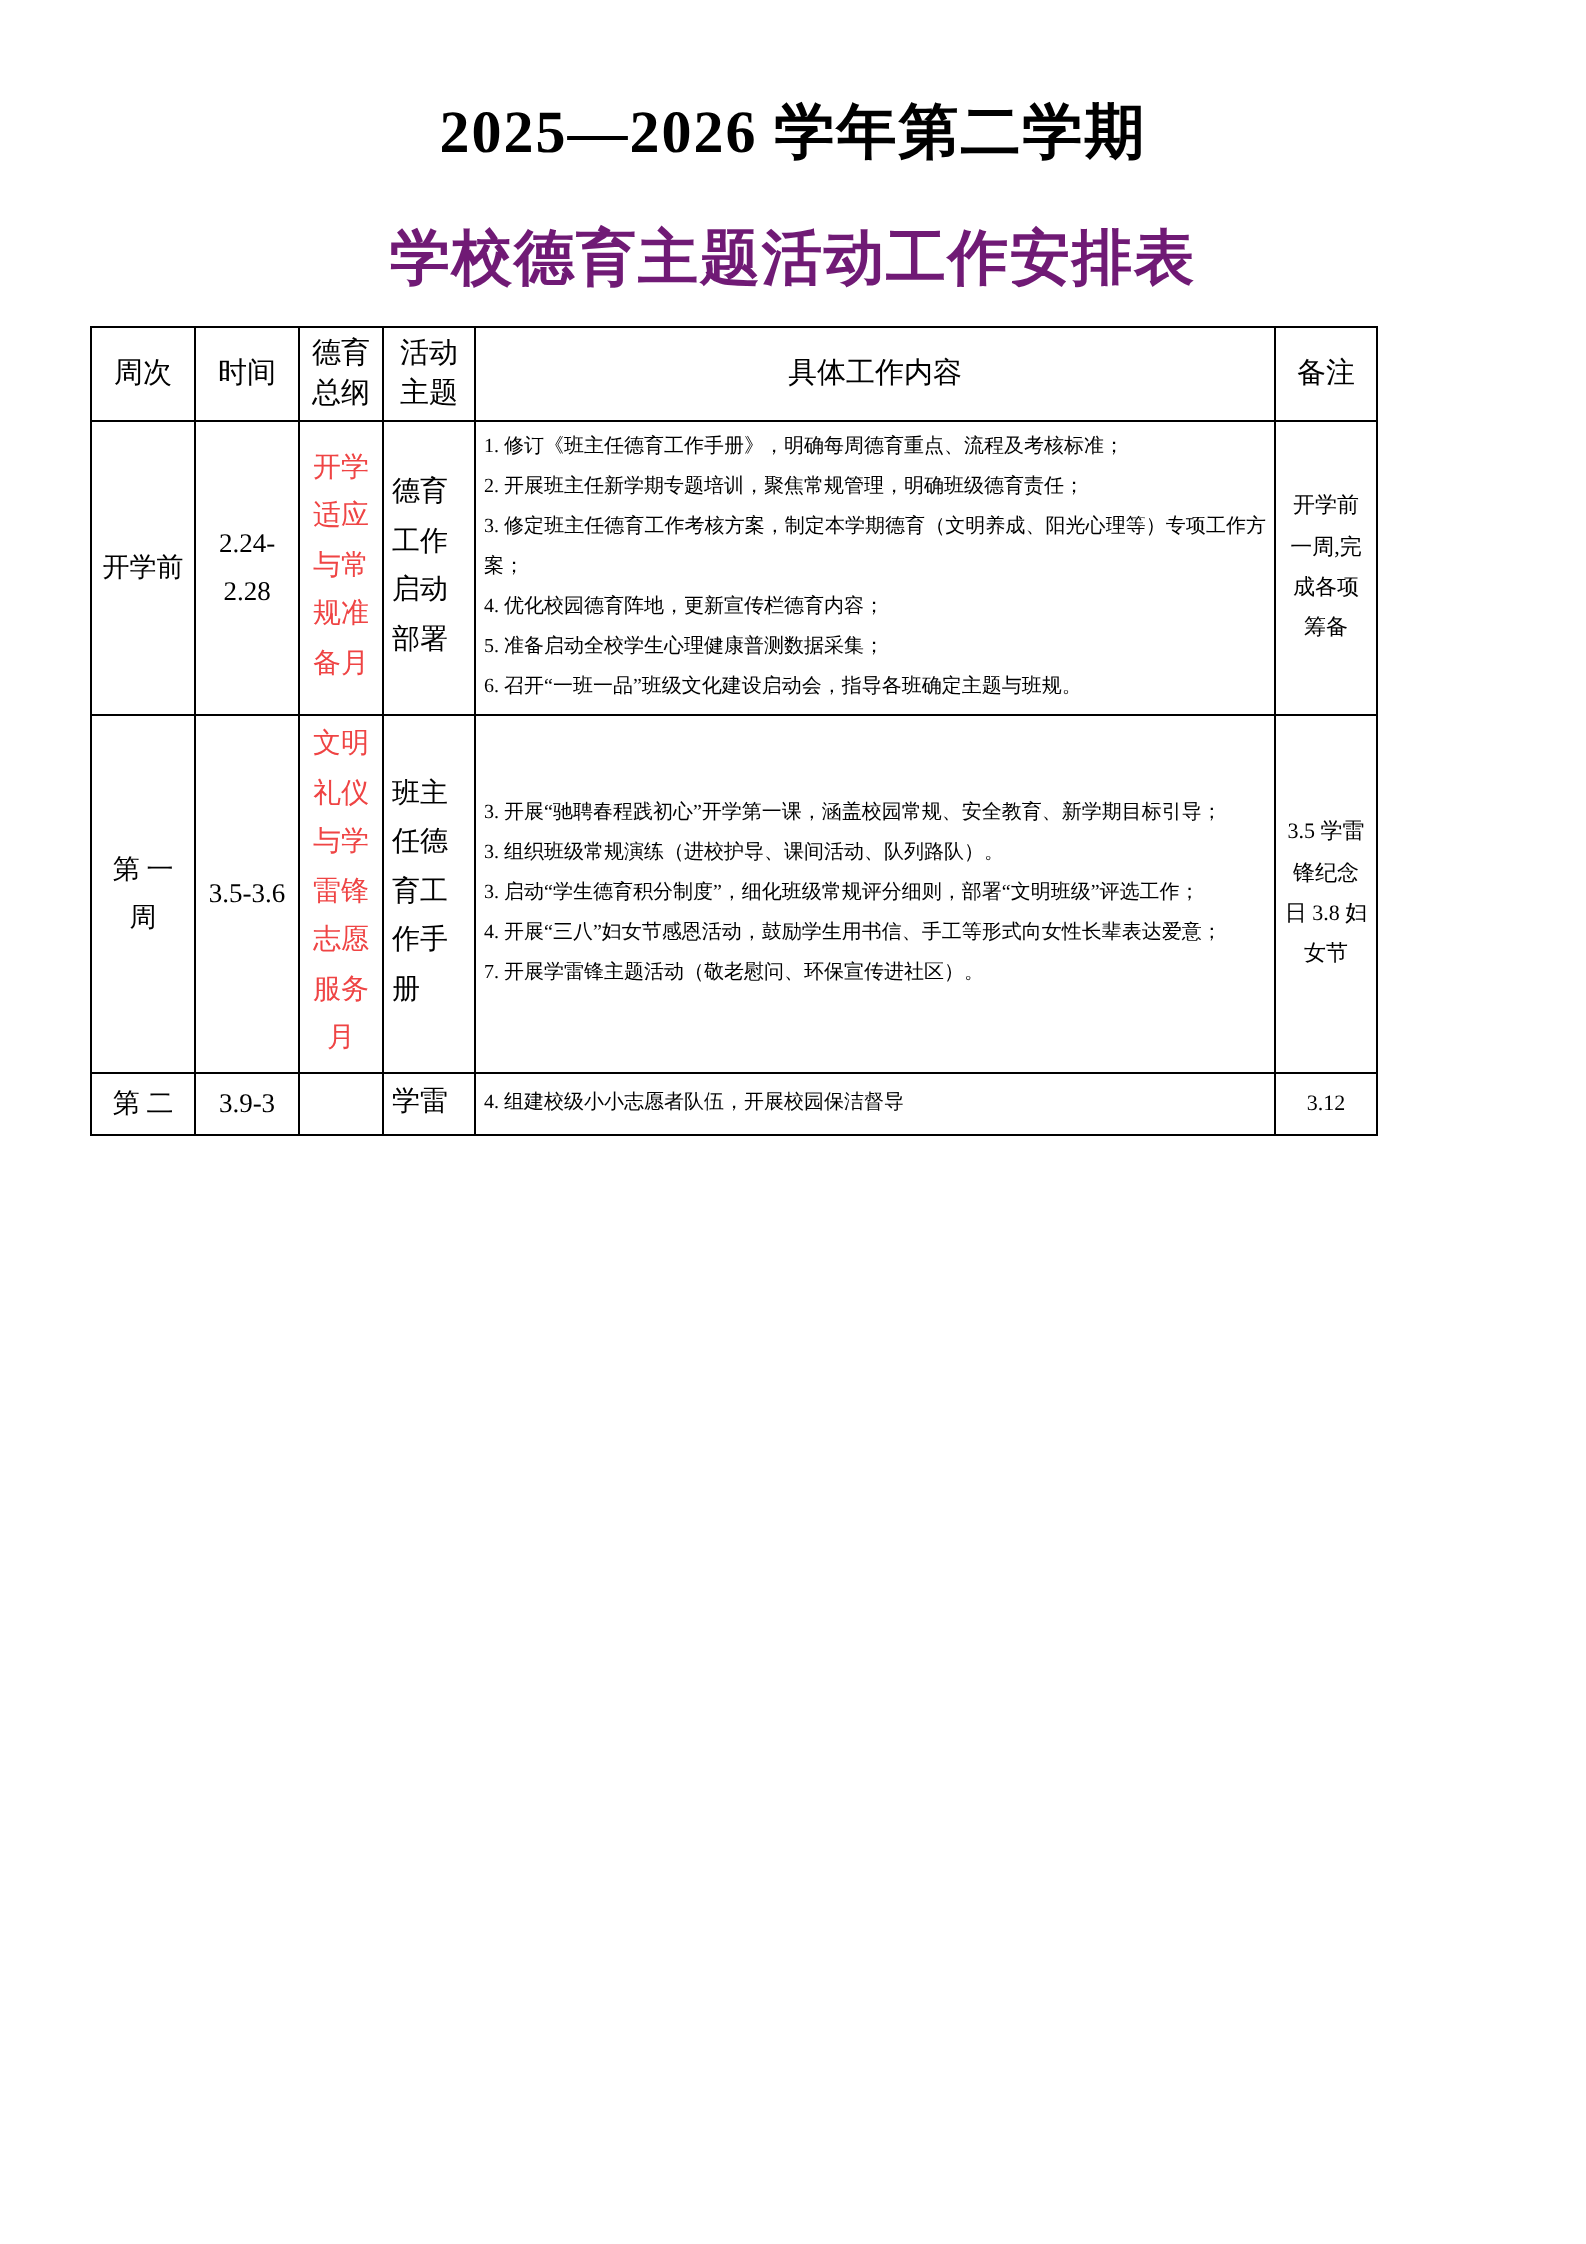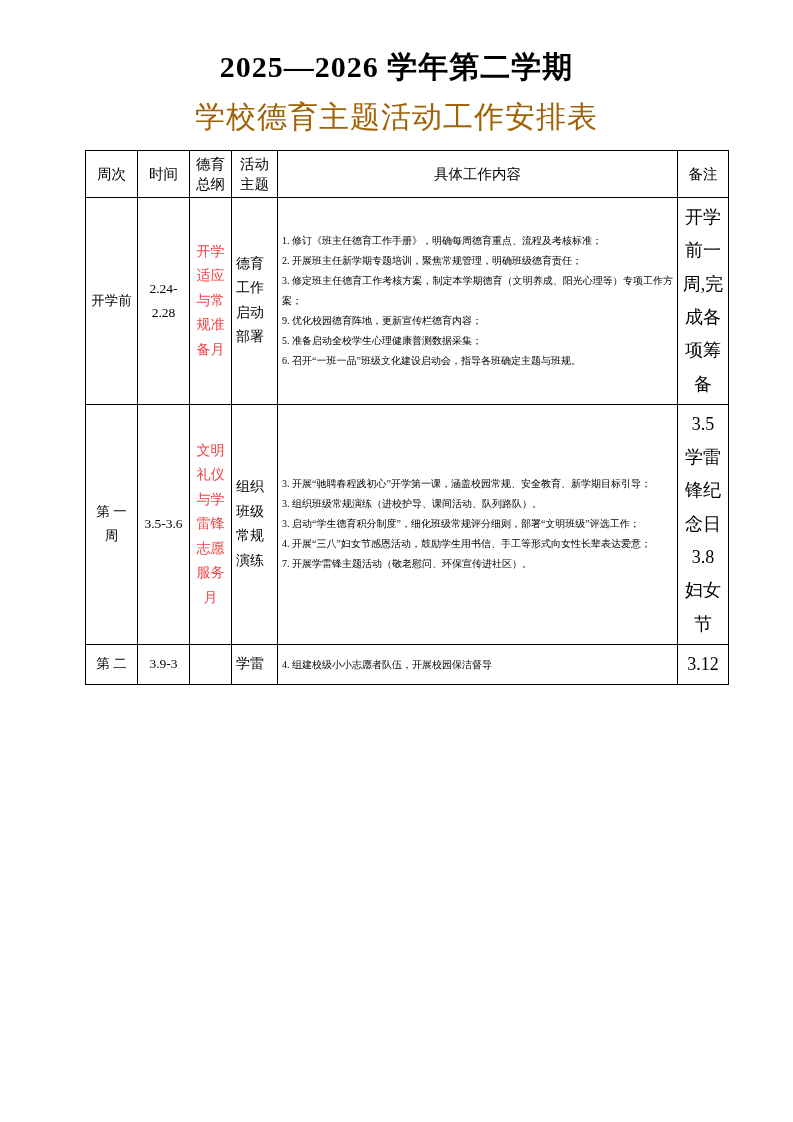--- a/index.html
+++ b/index.html
@@ -27,34 +27,33 @@
     font-size: 30px;
     font-weight: bold;
     letter-spacing: 1px;
     margin-top: 48px;
     line-height: 1.25;
     color: #000000;
   }
   .title-2 {
     text-align: center;
     font-size: 30px;
-    font-weight: normal;
-    color: #a16207;
+    font-weight: bold;
+    color: #701a75;
     letter-spacing: 1px;
     line-height: 1.3;
-    margin-top: 11px;
+    margin-top: 24px;
     margin-bottom: 14px;
   }
   table.schedule {
     width: 590px;
     border-collapse: collapse;
     table-layout: fixed;
     font-size: 13.5px;
     line-height: 1.85;
-    margin-left: 40px;
   }
   table.schedule td, table.schedule th {
     border: 1px solid #000000;
     vertical-align: middle;
     padding: 3px 4px;
     font-weight: normal;
   }
   thead td {
     text-align: center;
     font-weight: bold;
@@ -90,21 +89,21 @@
   }
   td.c-content {
     text-align: justify;
     font-size: 10px;
     line-height: 2.0;
     padding: 6px 8px;
   }
   td.c-content div { margin: 0; }
   td.c-remark {
     text-align: center;
-    font-size: 18px;
+    font-size: 11px;
     line-height: 1.85;
   }
 </style>
 </head>
 <body>
 
 <div class="page">
 
   <div class="title-1">2025—2026 学年第二学期</div>
   <div class="title-2">学校德育主题活动工作安排表</div>
@@ -132,32 +131,32 @@
 
       <tr>
         <td class="c-week">开学前</td>
         <td class="c-time">2.24-2.28</td>
         <td class="c-outline">开学适应与常规准备月</td>
         <td class="c-theme">德育工作启动部署</td>
         <td class="c-content">
           <div>1. 修订《班主任德育工作手册》，明确每周德育重点、流程及考核标准；</div>
           <div>2. 开展班主任新学期专题培训，聚焦常规管理，明确班级德育责任；</div>
           <div>3. 修定班主任德育工作考核方案，制定本学期德育（文明养成、阳光心理等）专项工作方案；</div>
-          <div>9. 优化校园德育阵地，更新宣传栏德育内容；</div>
+          <div>4. 优化校园德育阵地，更新宣传栏德育内容；</div>
           <div>5. 准备启动全校学生心理健康普测数据采集；</div>
           <div>6. 召开“一班一品”班级文化建设启动会，指导各班确定主题与班规。</div>
         </td>
         <td class="c-remark">开学前一周,完成各项筹备</td>
       </tr>
 
       <tr>
         <td class="c-week">第 一 周</td>
         <td class="c-time">3.5-3.6</td>
         <td class="c-outline">文明礼仪与学雷锋志愿服务月</td>
-        <td class="c-theme">组织班级常规演练</td>
+        <td class="c-theme">班主任德育工作手册</td>
         <td class="c-content">
           <div>3. 开展“驰聘春程践初心”开学第一课，涵盖校园常规、安全教育、新学期目标引导；</div>
           <div>3. 组织班级常规演练（进校护导、课间活动、队列路队）。</div>
           <div>3. 启动“学生德育积分制度”，细化班级常规评分细则，部署“文明班级”评选工作；</div>
           <div>4. 开展“三八”妇女节感恩活动，鼓励学生用书信、手工等形式向女性长辈表达爱意；</div>
           <div>7. 开展学雷锋主题活动（敬老慰问、环保宣传进社区）。</div>
         </td>
         <td class="c-remark">3.5 学雷锋纪念日 3.8 妇女节</td>
       </tr>
 

